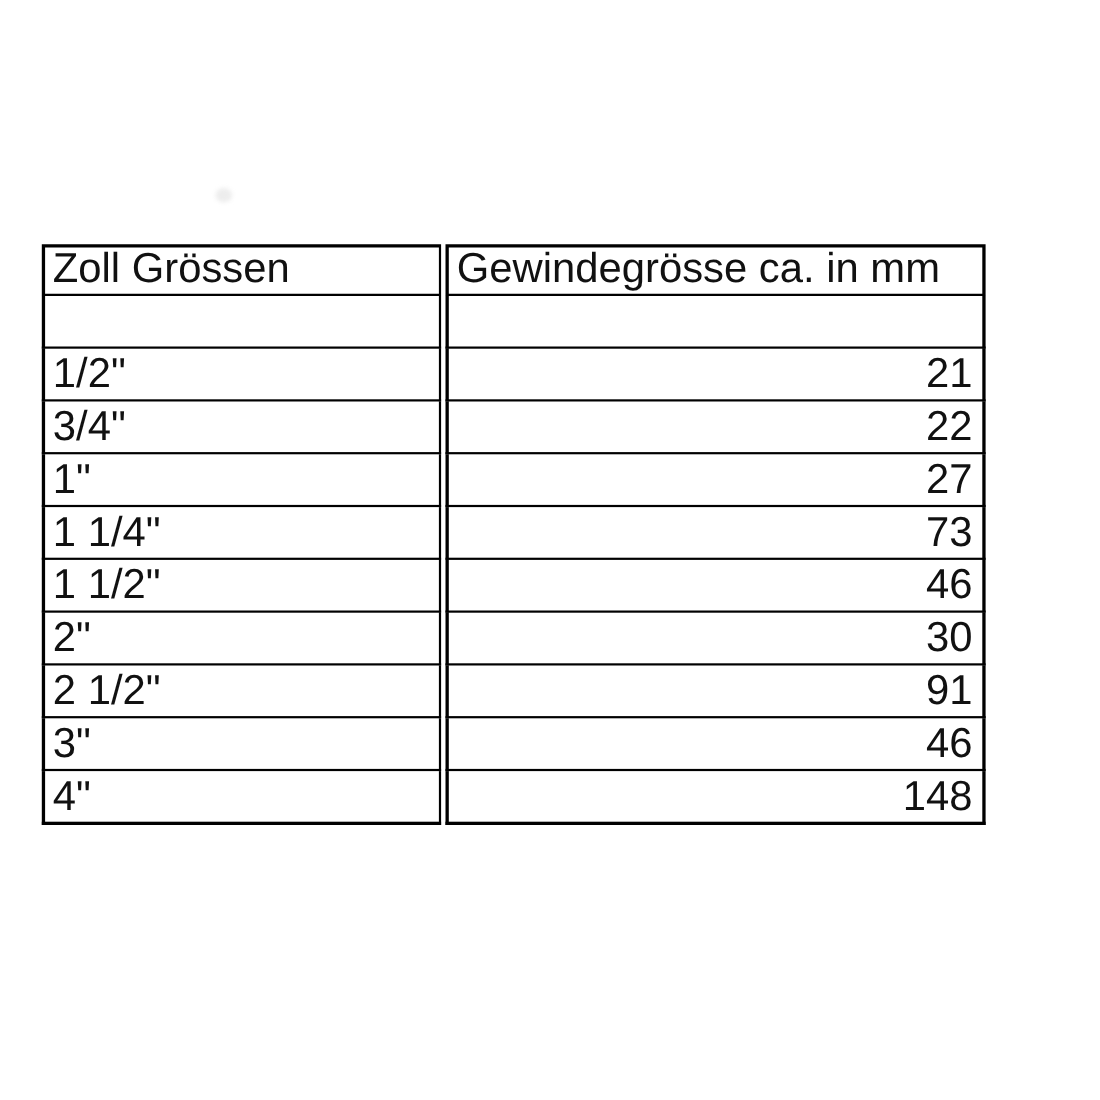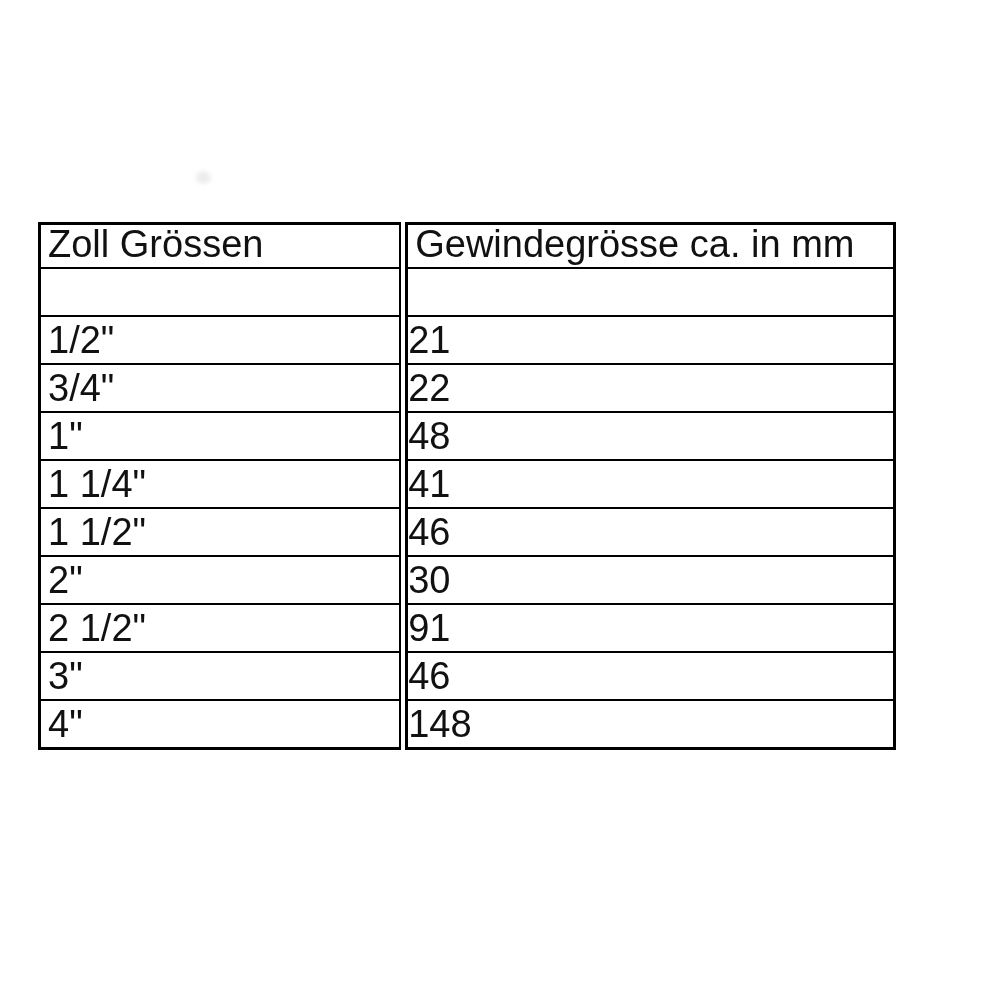--- a/index.html
+++ b/index.html
@@ -65,21 +65,21 @@
     height: 46px;
     text-align: left;
   }
   .size-table thead th.c2 {
     padding-left: 7px;
   }
   .size-table tbody td {
     height: 48px;
   }
   .size-table tbody td.c2 {
-    text-align: left;
+    text-align: right;
     padding-right: 9px;
   }
   .size-table tbody tr:last-child td {
     border-bottom: 3px solid #000000;
     height: 49px;
   }
 </style>
 </head>
 <body>
 
@@ -101,25 +101,25 @@
       <tr>
         <td class="c1">1/2"</td>
         <td class="c2">21</td>
       </tr>
       <tr>
         <td class="c1">3/4"</td>
         <td class="c2">22</td>
       </tr>
       <tr>
         <td class="c1">1"</td>
-        <td class="c2">48</td>
+        <td class="c2">27</td>
       </tr>
       <tr>
         <td class="c1">1 1/4"</td>
-        <td class="c2">41</td>
+        <td class="c2">73</td>
       </tr>
       <tr>
         <td class="c1">1 1/2"</td>
         <td class="c2">46</td>
       </tr>
       <tr>
         <td class="c1">2"</td>
         <td class="c2">30</td>
       </tr>
       <tr>

